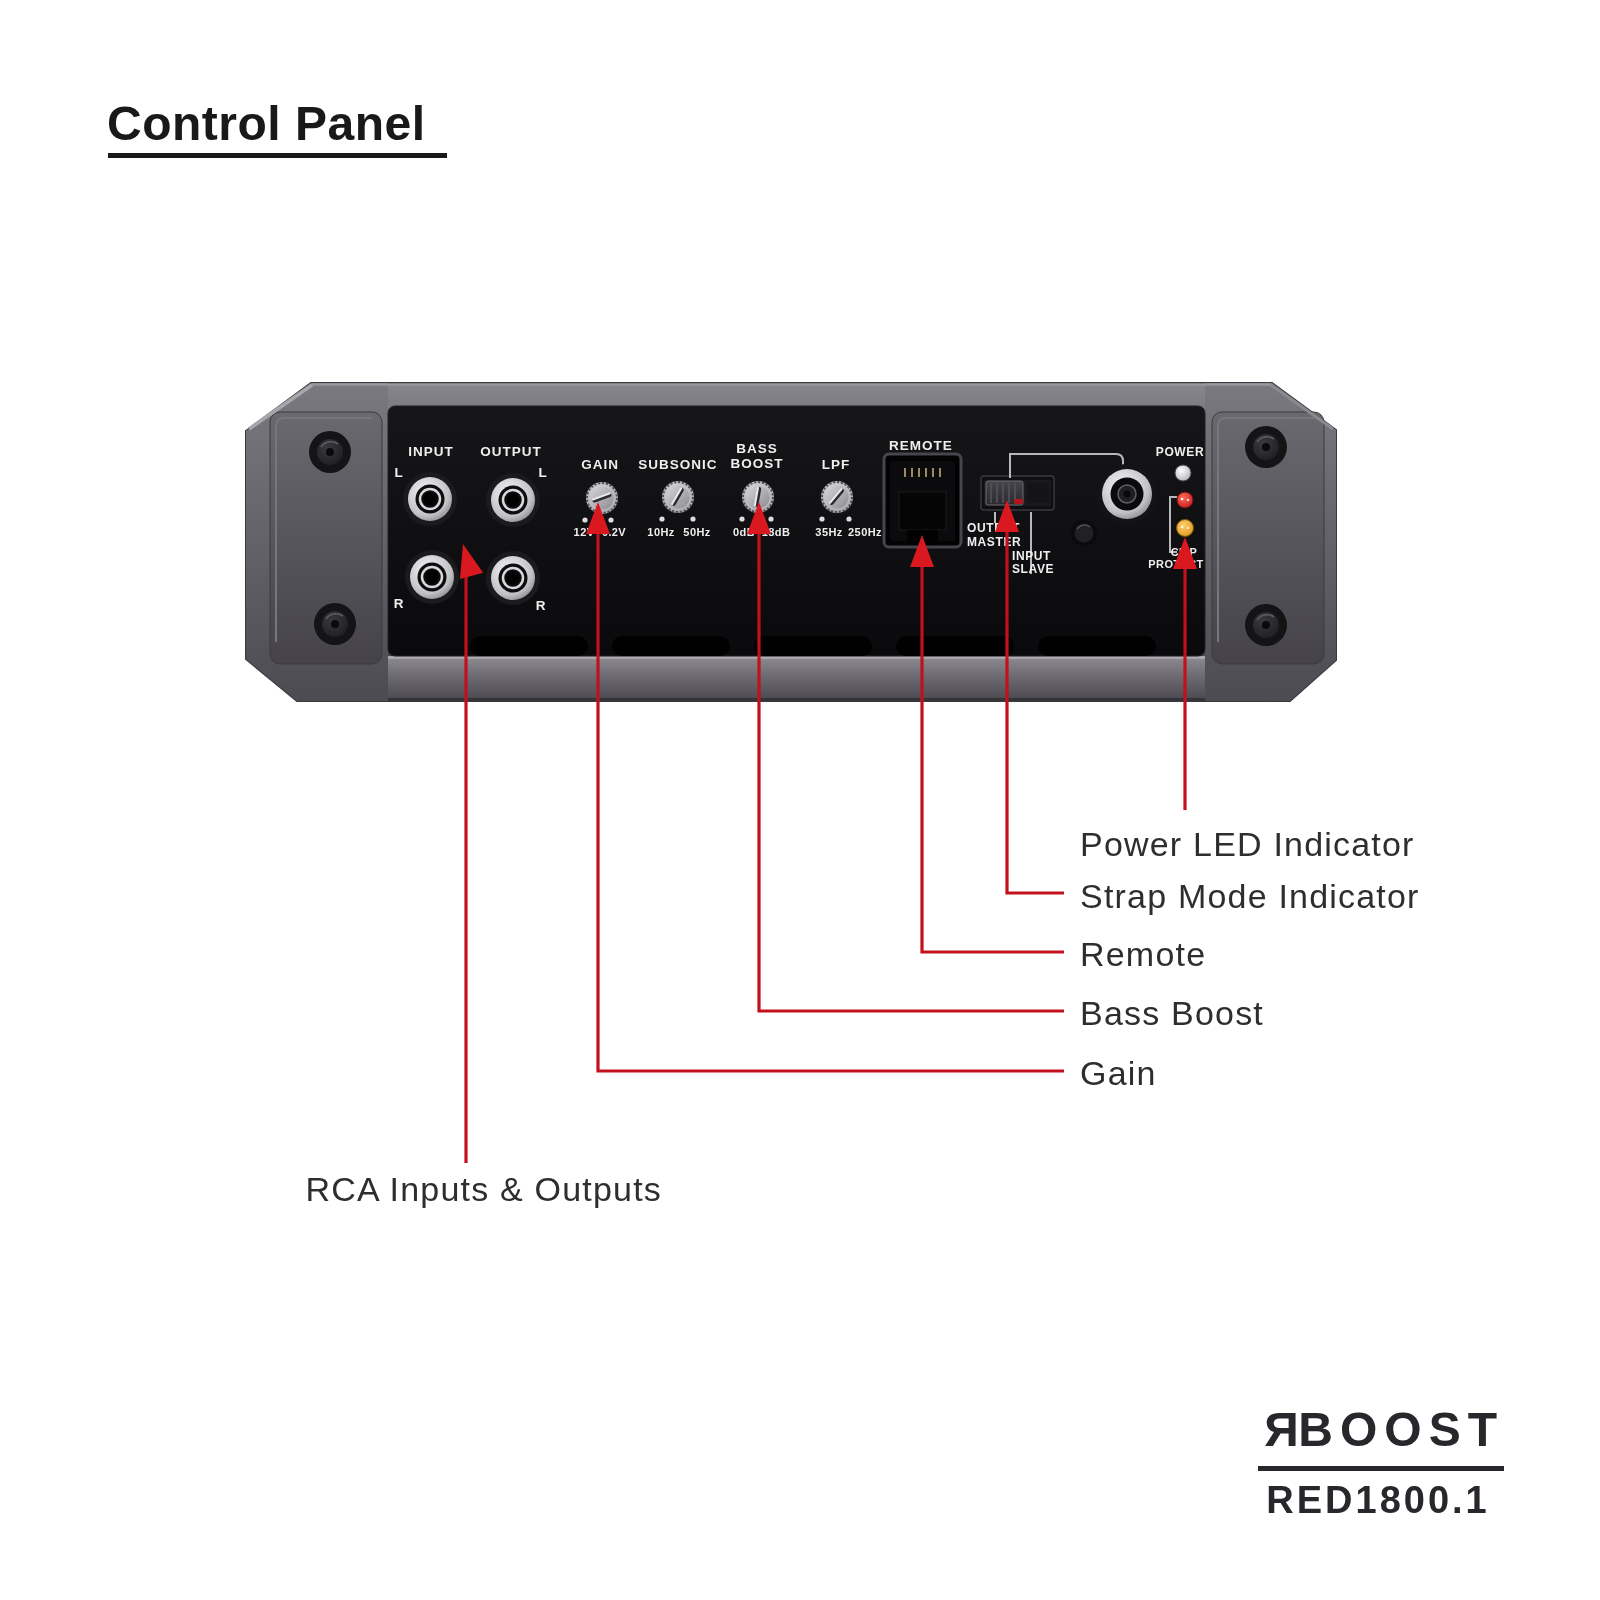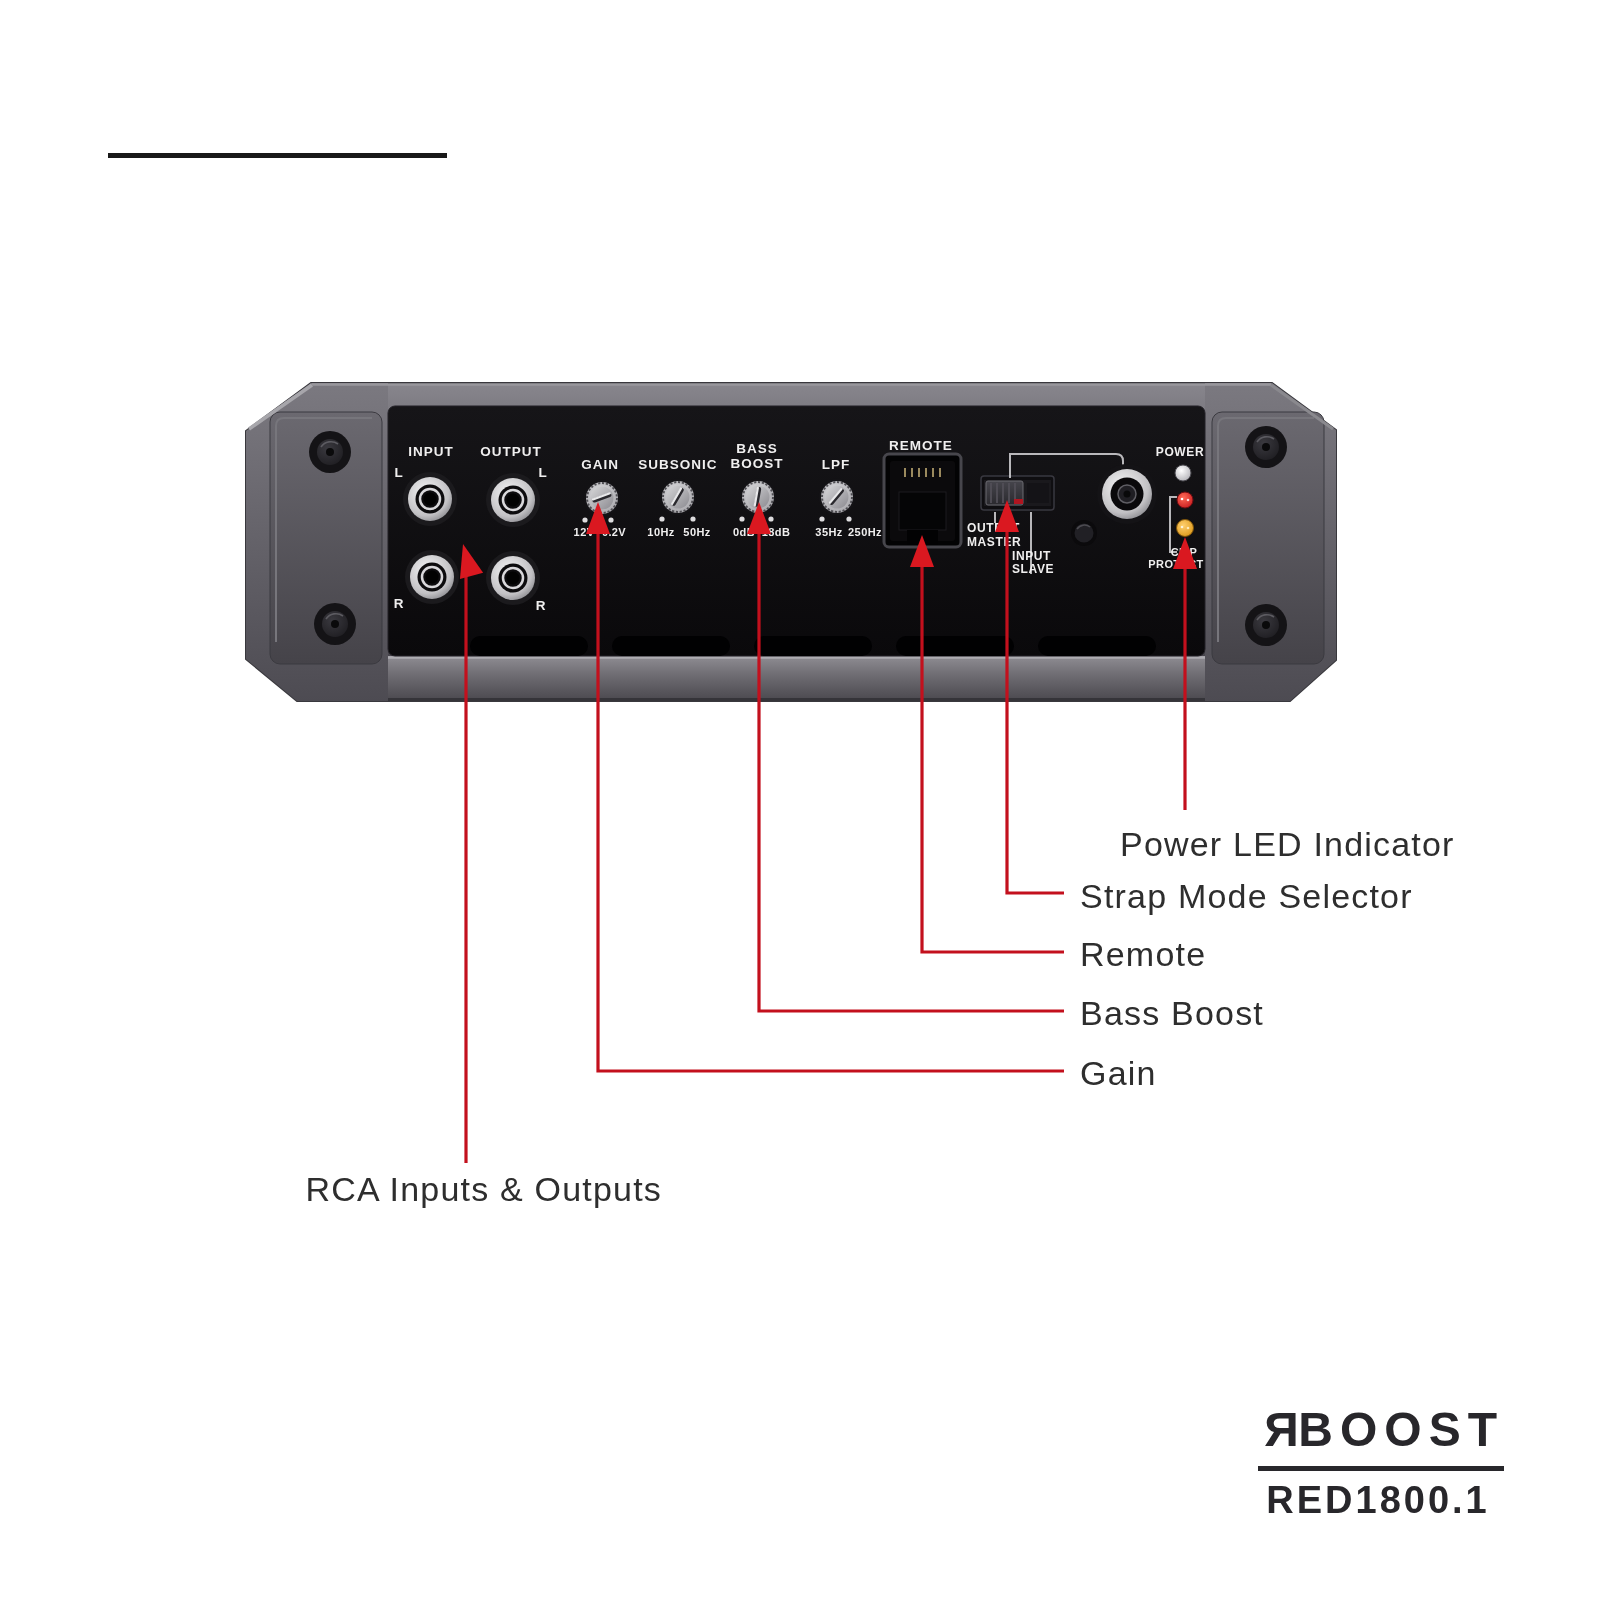--- a/index.html
+++ b/index.html
@@ -3,21 +3,21 @@
 <meta charset="utf-8">
 <style>
   html,body{margin:0;padding:0;background:#ffffff;}
   #page{position:relative;width:1600px;height:1600px;background:#ffffff;overflow:hidden;
         font-family:"Liberation Sans","DejaVu Sans",sans-serif;}
   #art{position:absolute;left:0;top:0;}
   .abs{position:absolute;white-space:nowrap;}
   #page-title{left:107px;top:96px;font-size:48px;font-weight:bold;letter-spacing:.5px;color:#191919;}
   #title-underline{left:108px;top:153px;width:339px;height:5px;background:#191919;}
   .callout{font-size:34px;color:#2e2e2e;letter-spacing:1.2px;font-weight:400;}
-  #co-power{left:1080px;top:825px;margin-left:40px;}
+  #co-power{left:1080px;top:825px;}
   #co-strap{left:1080px;top:877px;}
   #co-remote{left:1080px;top:935px;}
   #co-bass{left:1080px;top:994px;text-align:center;}
   #co-gain{left:1080px;top:1054px;}
   #co-rca{left:270px;top:1170px;width:392px;text-align:right;}
   #brand{left:1252px;top:1406px;width:252px;text-align:right;color:#28272b;}
   #logo-line{font-size:48px;font-weight:bold;letter-spacing:7px;line-height:1;}
   #logo-line .flip{display:inline-block;transform:scaleX(-1);}
   #brand-underline{left:1258px;top:1466px;width:246px;height:5px;background:#28272b;}
   #brand-model{left:1252px;top:1479px;width:252px;text-align:center;font-size:38px;
@@ -343,24 +343,25 @@
     <g fill="#da1820">
       <polygon points="463,544 451,577 475,577" transform="rotate(-15 463 544)"></polygon>
       <polygon points="598,502 586,534 610,534"></polygon>
       <polygon points="759,502 747,534 771,534"></polygon>
       <polygon points="922,535 910,567 934,567"></polygon>
       <polygon points="1007,500 995,532 1019,532"></polygon>
       <polygon points="1185,537 1173,569 1197,569"></polygon>
     </g>
   </svg>
 
+  <div class="abs" id="page-title">Control Panel</div>
   <div class="abs" id="title-underline"></div>
 
   <div class="abs callout" id="co-power">Power LED Indicator</div>
-  <div class="abs callout" id="co-strap">Strap Mode Selector</div>
+  <div class="abs callout" id="co-strap">Strap Mode Indicator</div>
   <div class="abs callout" id="co-remote">Remote</div>
   <div class="abs callout" id="co-bass">Bass Boost</div>
   <div class="abs callout" id="co-gain">Gain</div>
   <div class="abs callout" id="co-rca">RCA Inputs &amp; Outputs</div>
 
   <div class="abs" id="brand">
     <div id="logo-line"><span class="flip">R</span><span>BOOST</span></div>
   </div>
   <div class="abs" id="brand-underline"></div>
   <div class="abs" id="brand-model">RED1800.1</div>

